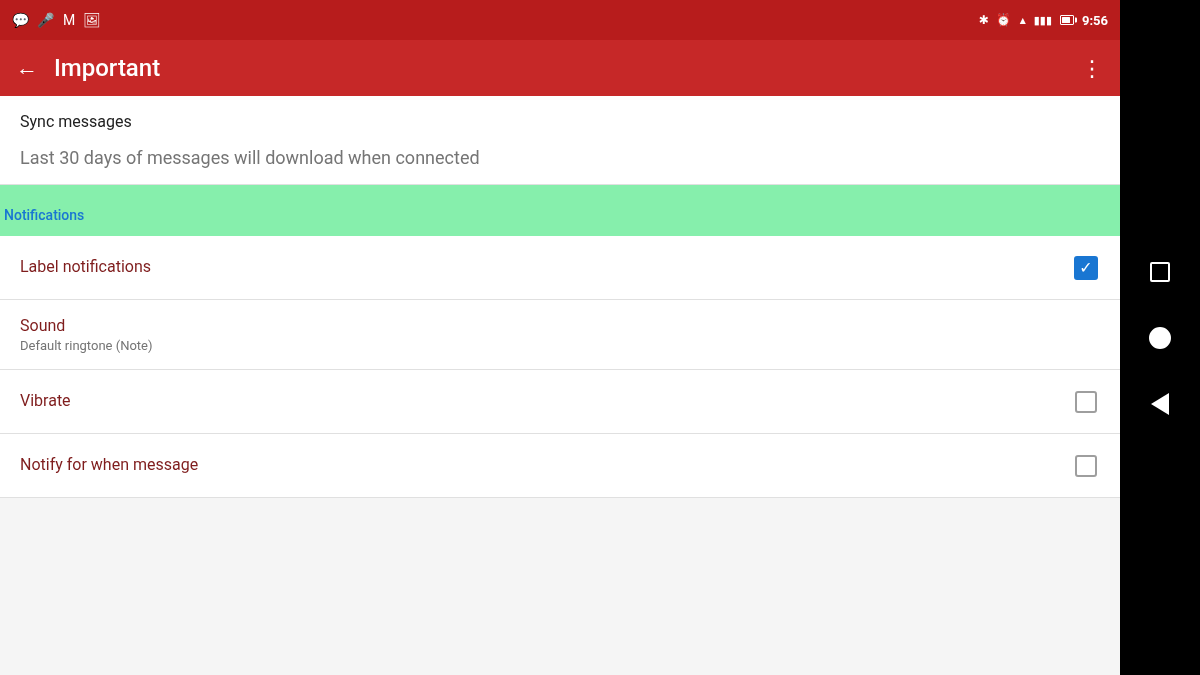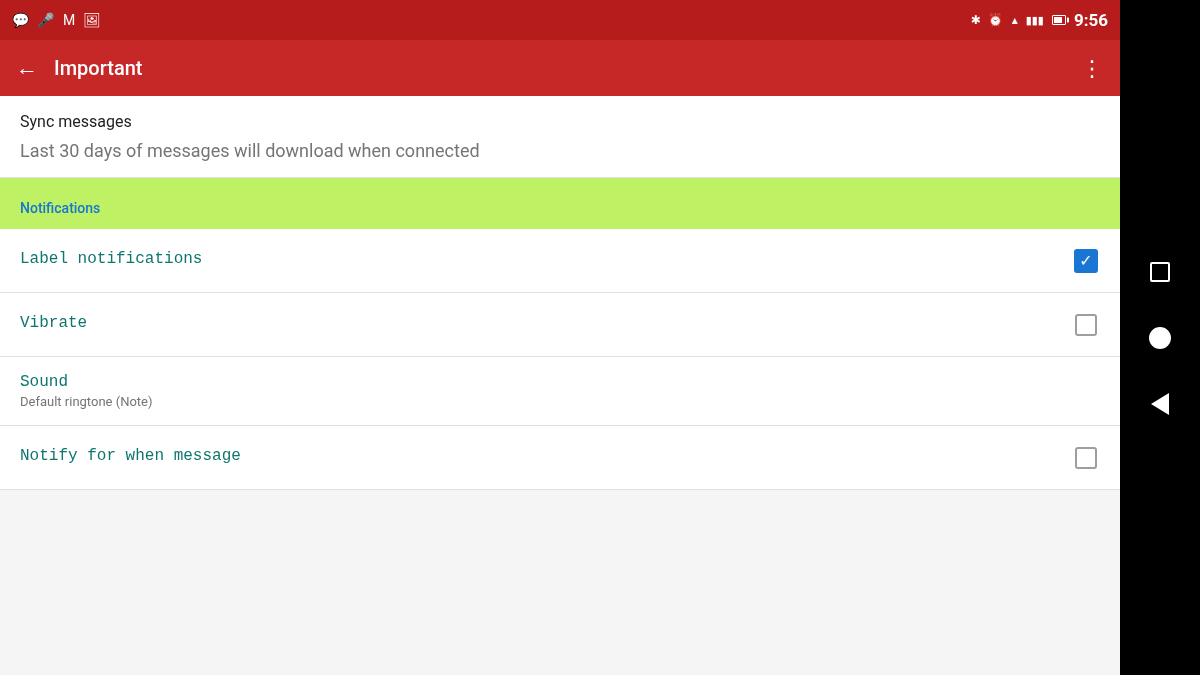--- a/index.html
+++ b/index.html
@@ -68,21 +68,21 @@
     }
 
     .back-arrow {
       color: white;
       font-size: 22px;
       cursor: pointer;
     }
 
     .app-bar-title {
       color: white;
-      font-size: 20px;
+      font-size: 24px;
       font-weight: 500;
     }
 
     .more-icon {
       color: white;
       font-size: 22px;
       cursor: pointer;
       letter-spacing: 1px;
     }
 
@@ -96,32 +96,32 @@
     
     .section-item {
       background: #ffffff;
       padding: 16px 20px;
       border-bottom: 1px solid #e0e0e0;
     }
 
     .section-item-title {
       font-size: 16px;
       color: #212121;
-      margin-bottom: 9px;
+      margin-bottom: 16px;
     }
 
     .section-item-subtitle {
       font-size: 18px;
       color: #757575;
     }
 
     
     .section-header {
-      padding: 20px 20px 12px 20px;
-      background: #bef264;
+      padding: 20px 20px 12px 4px;
+      background: #86efac;
     }
 
     .section-header-text {
       font-size: 14px;
       color: #1976d2;
       font-weight: 500;
       text-transform: none;
     }
 
     
@@ -134,23 +134,22 @@
       justify-content: space-between;
       min-height: 64px;
     }
 
     .settings-row-content {
       flex: 1;
     }
 
     .settings-row-title {
       font-size: 16px;
-      color: #0f766e;
+      color: #7f1d1d;
       margin-bottom: 3px;
-      font-family: Liberation Mono, monospace;
     }
 
     .settings-row-subtitle {
       font-size: 13px;
       color: #757575;
     }
 
     
     .checkbox-container {
       width: 28px;
@@ -269,21 +268,21 @@
       <span class="status-icon">🖼</span>
     </div>
     <div class="status-bar-right">
       <span style="font-size:12px;">✱</span>
       <span style="font-size:12px;">⏰</span>
       <span style="font-size:12px;">▴</span>
       <span style="font-size:11px;">▮▮▮</span>
       <span class="battery-icon">
           <span class="battery-fill"></span>
         </span>
-      <span style="font-weight:bold;font-size:17px;">9:56</span>
+      <span style="font-weight:bold;font-size:13px;">9:56</span>
     </div>
   </div>
 
   <div class="app-bar">
     <div class="app-bar-left">
       <span class="back-arrow">←</span>
       <span class="app-bar-title">Important</span>
     </div>
     <span class="more-icon">⋮</span>
   </div>
@@ -303,31 +302,31 @@
       <div class="settings-row-content">
         <div class="settings-row-title">Label notifications</div>
       </div>
       <div class="checkbox-container">
         <div class="checkbox-checked">✓</div>
       </div>
     </div>
 
     <div class="settings-row">
       <div class="settings-row-content">
+        <div class="settings-row-title">Sound</div>
+        <div class="settings-row-subtitle">Default ringtone (Note)</div>
+      </div>
+    </div>
+
+    <div class="settings-row">
+      <div class="settings-row-content">
         <div class="settings-row-title">Vibrate</div>
       </div>
       <div class="checkbox-container">
         <div class="checkbox-unchecked"></div>
-      </div>
-    </div>
-
-    <div class="settings-row">
-      <div class="settings-row-content">
-        <div class="settings-row-title">Sound</div>
-        <div class="settings-row-subtitle">Default ringtone (Note)</div>
       </div>
     </div>
 
     <div class="settings-row">
       <div class="settings-row-content">
         <div class="settings-row-title">Notify for when message</div>
       </div>
       <div class="checkbox-container">
         <div class="checkbox-unchecked"></div>
       </div>

